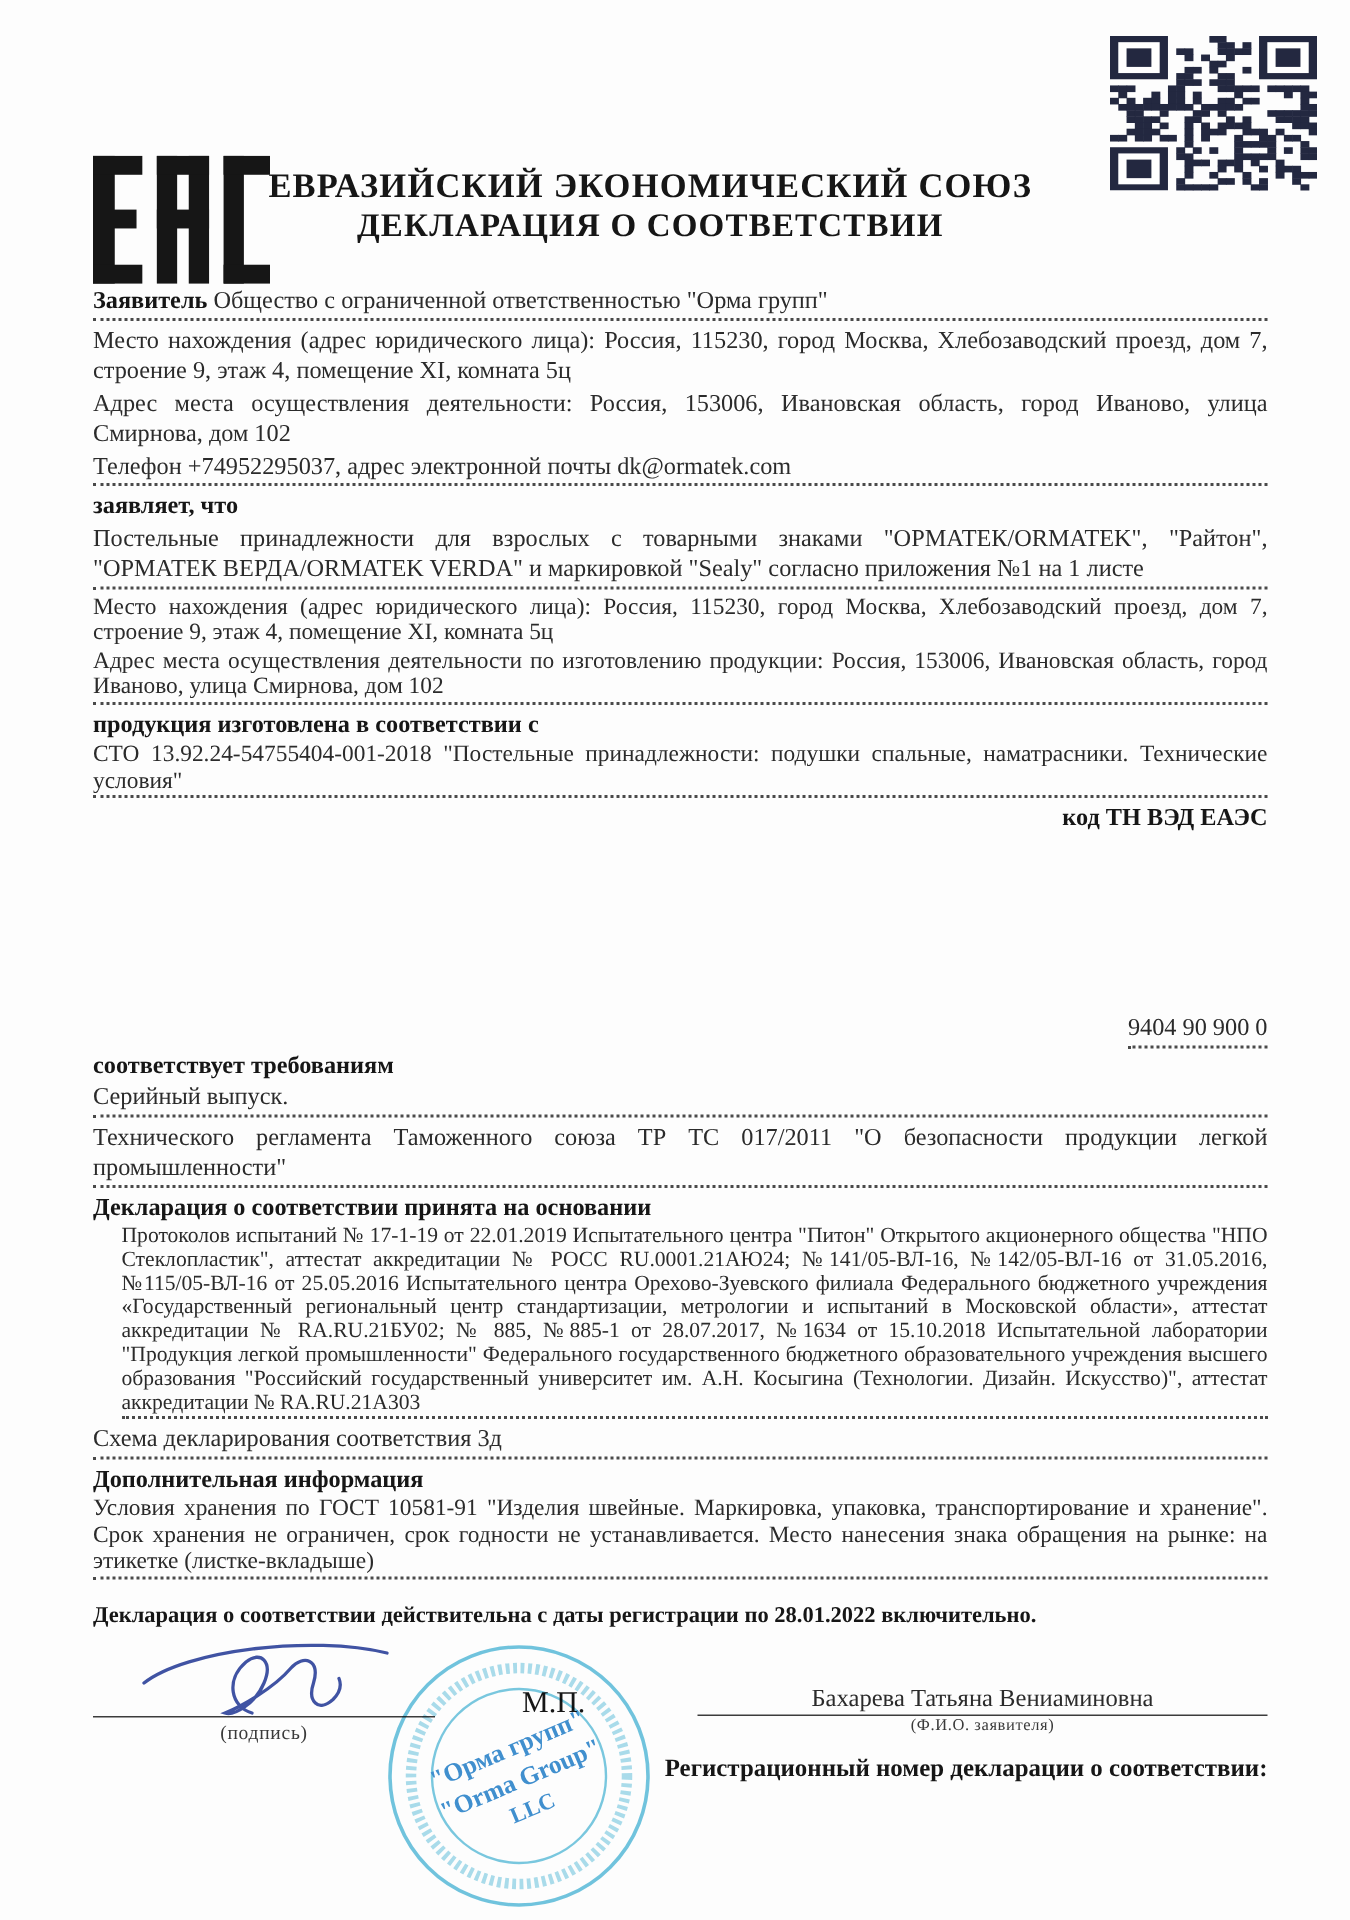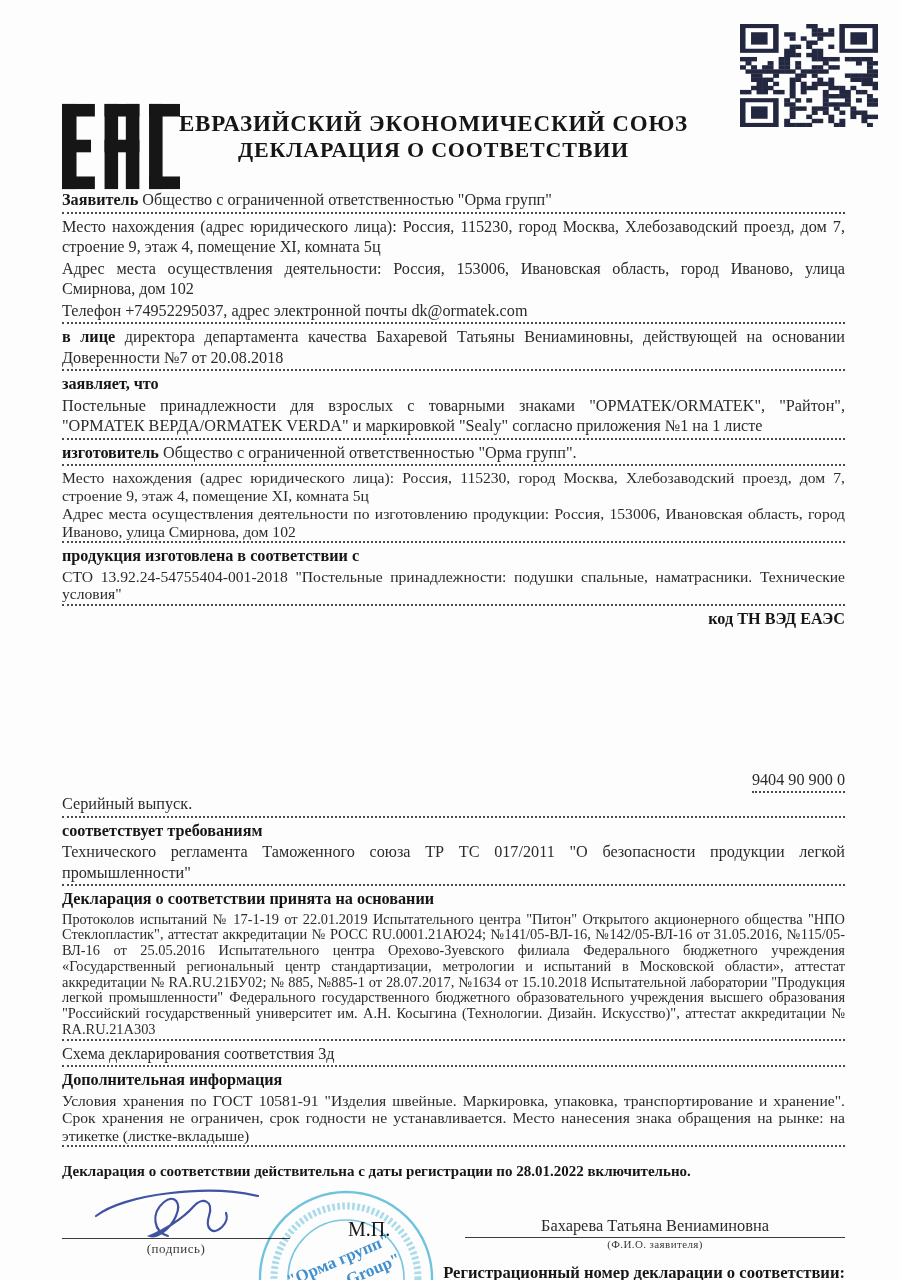--- a/index.html
+++ b/index.html
@@ -43,28 +43,27 @@
     font-size:16.2px;line-height:20.5px;
     text-align:justify;
     margin-bottom:1px;
   }
   .row.dotted{
     border-bottom:2px dotted var(--rule);
     padding-bottom:1px;margin-bottom:3px;
   }
   .lbl{font-weight:bold;color:var(--ink-strong);}
   .tight{font-size:15.6px;line-height:17.5px;}
-  .basis{font-size:14.4px;line-height:15.8px;text-align:justify;}
+  .basis{font-size:14.4px;line-height:15.8px;text-align:justify;margin-left:19px;}
   .tnved-row{display:flex;align-items:flex-end;flex-direction:column;}
   .tnved-row .lbl{flex:0 0 140px;}
   .tnved-row .tnved-val{
     flex:1;margin-left:42px;
     border-bottom:2px dotted var(--rule);
     padding-bottom:1px;
-    margin-top:21px;
   }
   .validity{
     font-weight:bold;color:var(--ink-strong);
     font-size:15px;line-height:21px;
     margin-top:14px;margin-bottom:10px;
     text-align:left;
   }
   
   .bottom{position:relative;margin-top:4px;}
   .stamp{
@@ -334,46 +333,38 @@
 
     <div class="row dotted">
       <span class="lbl">Заявитель</span>
       <span>Общество с ограниченной ответственностью "Орма групп"</span>
     </div>
 
     <div class="row">Место нахождения (адрес юридического лица): Россия, 115230, город Москва, Хлебозаводский проезд, дом 7, строение 9, этаж 4, помещение XI, комната 5ц</div>
     <div class="row">Адрес места осуществления деятельности: Россия, 153006, Ивановская область, город Иваново, улица Смирнова, дом 102</div>
     <div class="row dotted">Телефон +74952295037, адрес электронной почты dk@ormatek.com</div>
 
-    <div class="row dotted">
-      <span class="lbl">в лице</span>
-      <span>директора департамента качества Бахаревой Татьяны Вениаминовны, действующей на основании Доверенности №7 от 20.08.2018</span>
-    </div>
 
     <div class="row lbl">заявляет, что</div>
     <div class="row dotted">Постельные принадлежности для взрослых с товарными знаками "ОРМАТЕК/ORMATEK", "Райтон", "ОРМАТЕК ВЕРДА/ORMATEK VERDA" и маркировкой "Sealy" согласно приложения №1 на 1 листе</div>
 
-    <div class="row dotted">
-      <span class="lbl">изготовитель</span>
-      <span>Общество с ограниченной ответственностью "Орма групп".</span>
-    </div>
 
     <div class="row tight">Место нахождения (адрес юридического лица): Россия, 115230, город Москва, Хлебозаводский проезд, дом 7, строение 9, этаж 4, помещение XI, комната 5ц</div>
     <div class="row tight dotted">Адрес места осуществления деятельности по изготовлению продукции: Россия, 153006, Ивановская область, город Иваново, улица Смирнова, дом 102</div>
 
     <div class="row lbl">продукция изготовлена в соответствии с</div>
     <div class="row tight dotted">СТО 13.92.24-54755404-001-2018 "Постельные принадлежности: подушки спальные, наматрасники. Технические условия"</div>
 
     <div class="row tnved-row">
       <span class="lbl">код ТН ВЭД ЕАЭС</span>
       <span class="tnved-val">9404 90 900 0</span>
     </div>
+    <div class="row lbl">соответствует требованиям</div>
+
     <div class="row dotted">Серийный выпуск.</div>
-
-    <div class="row lbl">соответствует требованиям</div>
     <div class="row dotted">Технического регламента Таможенного союза ТР ТС 017/2011 "О безопасности продукции легкой промышленности"</div>
 
     <div class="row lbl" style="margin-bottom:2px">Декларация о соответствии принята на основании</div>
     <div class="row basis dotted">Протоколов испытаний № 17-1-19 от 22.01.2019 Испытательного центра "Питон" Открытого акционерного общества "НПО Стеклопластик", аттестат аккредитации № РОСС RU.0001.21АЮ24; №141/05-ВЛ-16, №142/05-ВЛ-16 от 31.05.2016, №115/05-ВЛ-16 от 25.05.2016 Испытательного центра Орехово-Зуевского филиала Федерального бюджетного учреждения «Государственный региональный центр стандартизации, метрологии и испытаний в Московской области», аттестат аккредитации № RA.RU.21БУ02; № 885, №885-1 от 28.07.2017, №1634 от 15.10.2018 Испытательной лаборатории "Продукция легкой промышленности" Федерального государственного бюджетного образовательного учреждения высшего образования "Российский государственный университет им. А.Н. Косыгина (Технологии. Дизайн. Искусство)", аттестат аккредитации № RA.RU.21А303</div>
 
     <div class="row dotted">Схема декларирования соответствия 3д</div>
 
     <div class="row lbl">Дополнительная информация</div>
     <div class="row tight dotted">Условия хранения по ГОСТ 10581-91 "Изделия швейные. Маркировка, упаковка, транспортирование и хранение". Срок хранения не ограничен, срок годности не устанавливается. Место нанесения знака обращения на рынке: на этикетке (листке-вкладыше)</div>
 

